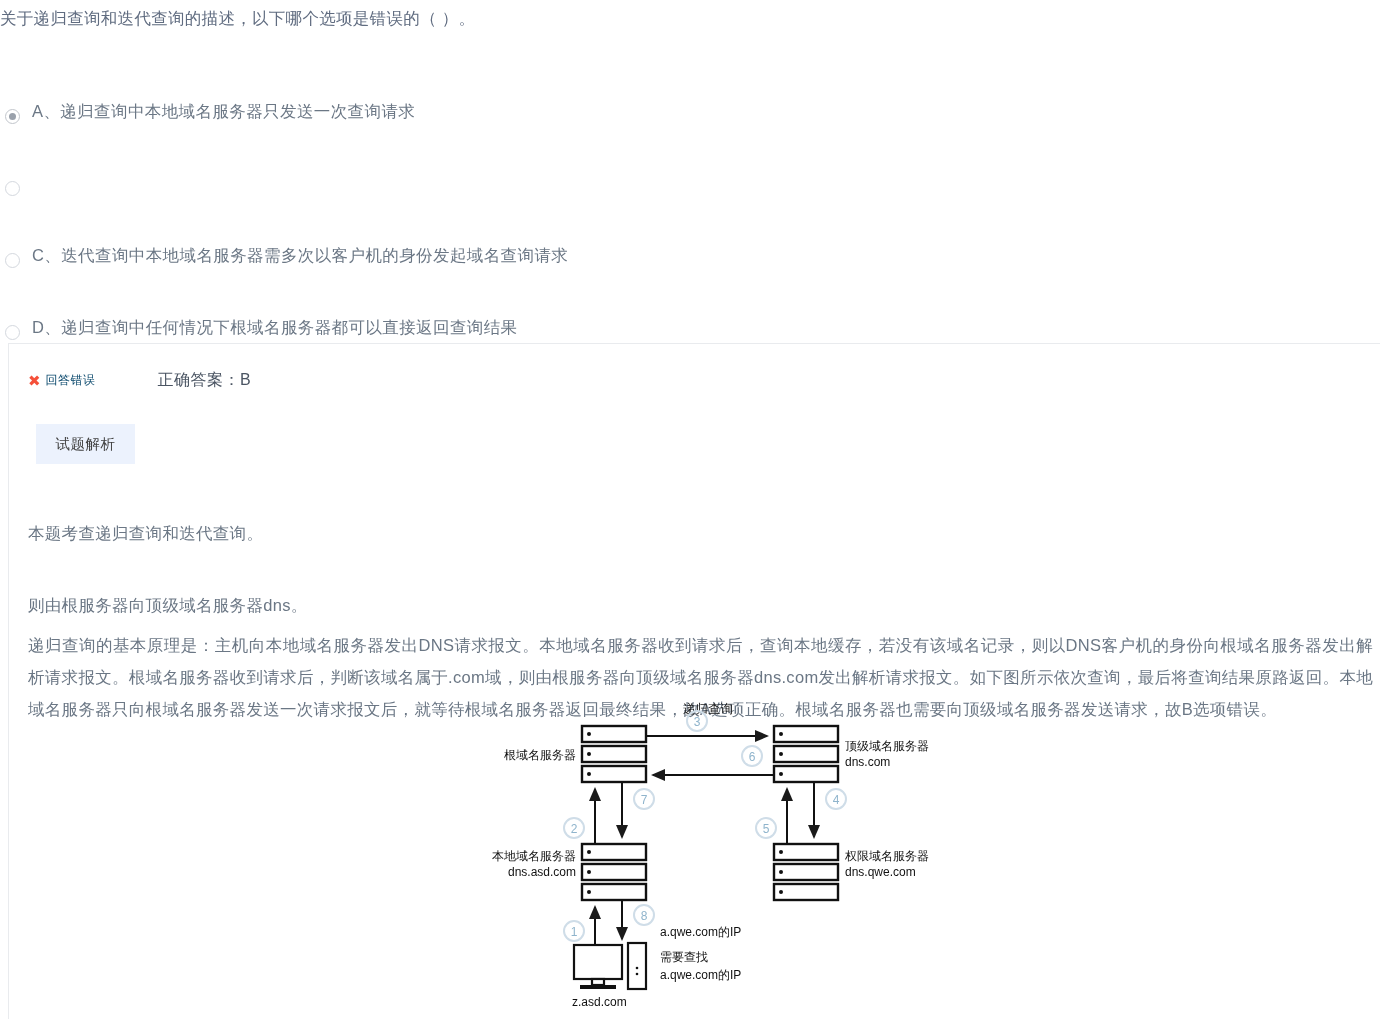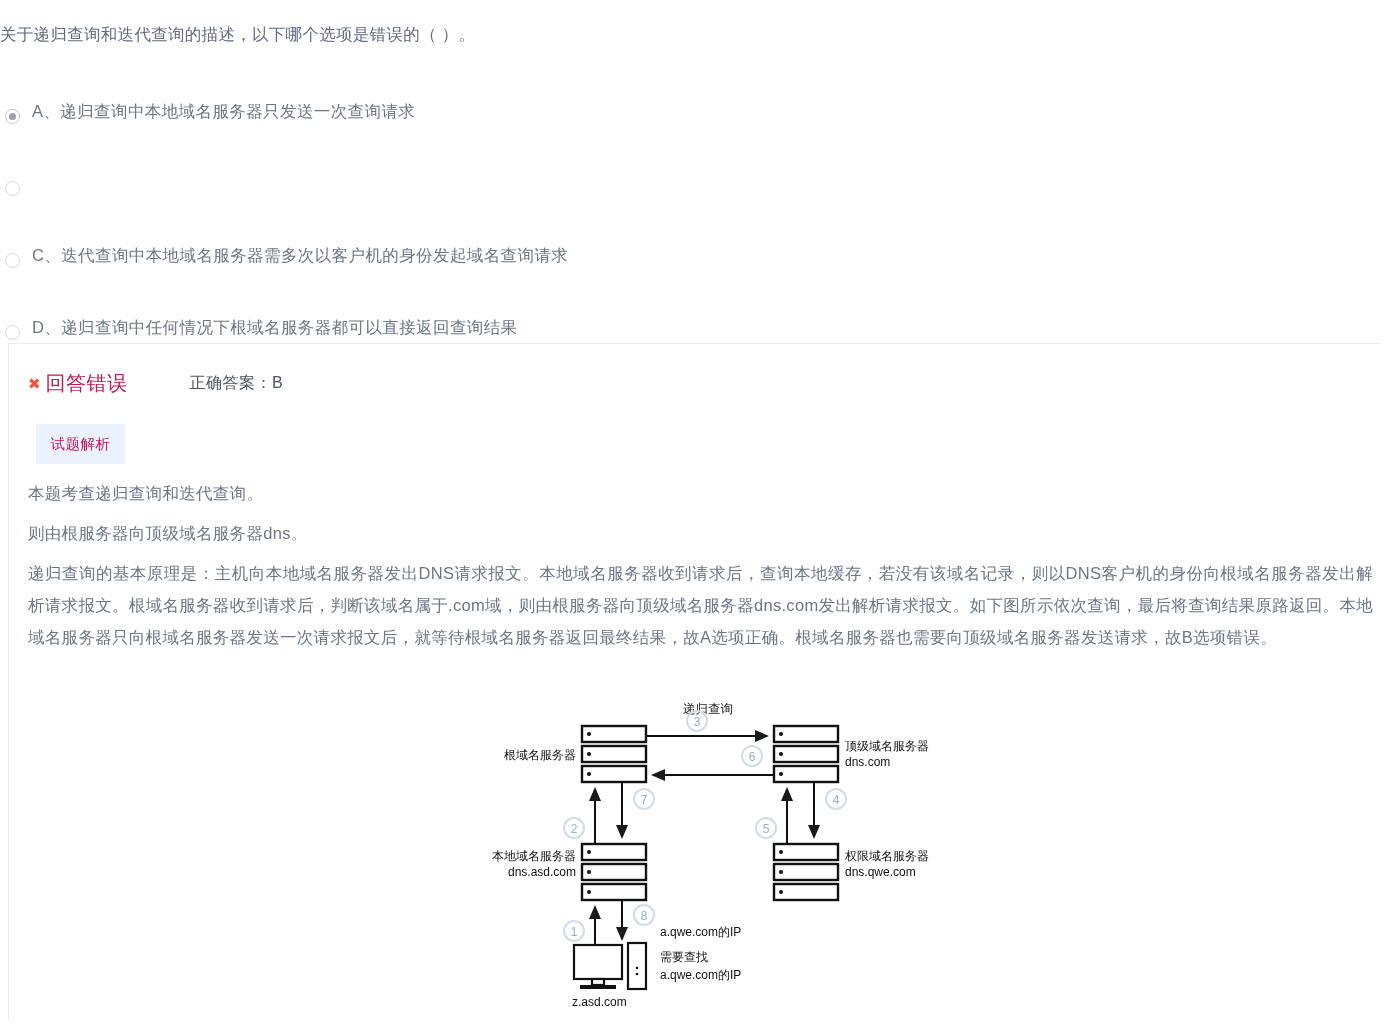--- a/index.html
+++ b/index.html
@@ -13,21 +13,21 @@
 
   
   .question-stem {
     position: absolute;
     left: 0px; top: 0px;
     width: 1340px;
     font-size: 16.5px;
     color: #606c80;
     letter-spacing: 0.3px;
     line-height: 32px;
-    padding-top: 18px;
+    padding-top: 2px;
   }
 
   .options { position: absolute; left: 0; top: 52px; width: 1340px; }
 
   .option-row {
     display: flex;
     align-items: flex-end;
     height: 72px;
   }
   .radio-outer {
@@ -80,58 +80,58 @@
     align-items: center;
   }
   .result-mark {
     color: #f5503a;
     font-size: 15px;
     margin-right: 5px;
     line-height: 1;
     font-weight: bold;
   }
   .result-text {
-    color: #be185d;
-    font-size: 20px;
+    color: #0c4a6e;
+    font-size: 12px;
     letter-spacing: 0.5px;
   }
   .correct-answer {
     margin-left: 62px;
     color: #4b5563;
     font-size: 16px;
     letter-spacing: 0.5px;
   }
 
   .analysis-tab {
     position: absolute;
     left: 27px; top: 80px;
-    width: 89px; height: 40px;
+    width: 99px; height: 40px;
     background: #ecf2fd;
-    color: #be185d;
+    color: #404040;
     font-size: 14.5px;
     display: flex;
     align-items: center;
     justify-content: center;
     letter-spacing: 0.5px;
   }
 
   .analysis-body {
     position: absolute;
     left: 19px; top: 133px;
     width: 1345px;
     color: #6b7785;
   }
   .para {
     font-size: 16.5px;
     line-height: 32px;
     letter-spacing: 0.3px;
     margin-bottom: 20px;
     text-align: justify;
   }
-  .para.tight { margin-bottom: 8px; }
+  .para.tight { margin-bottom: 8px; margin-top: 40px; }
 
   
   .diagram-wrap {
     position: absolute;
     left: 455px; top: 352px;
     width: 490px; height: 320px;
   }
   svg.dns-diagram { display: block; }
 </style>
 </head>

